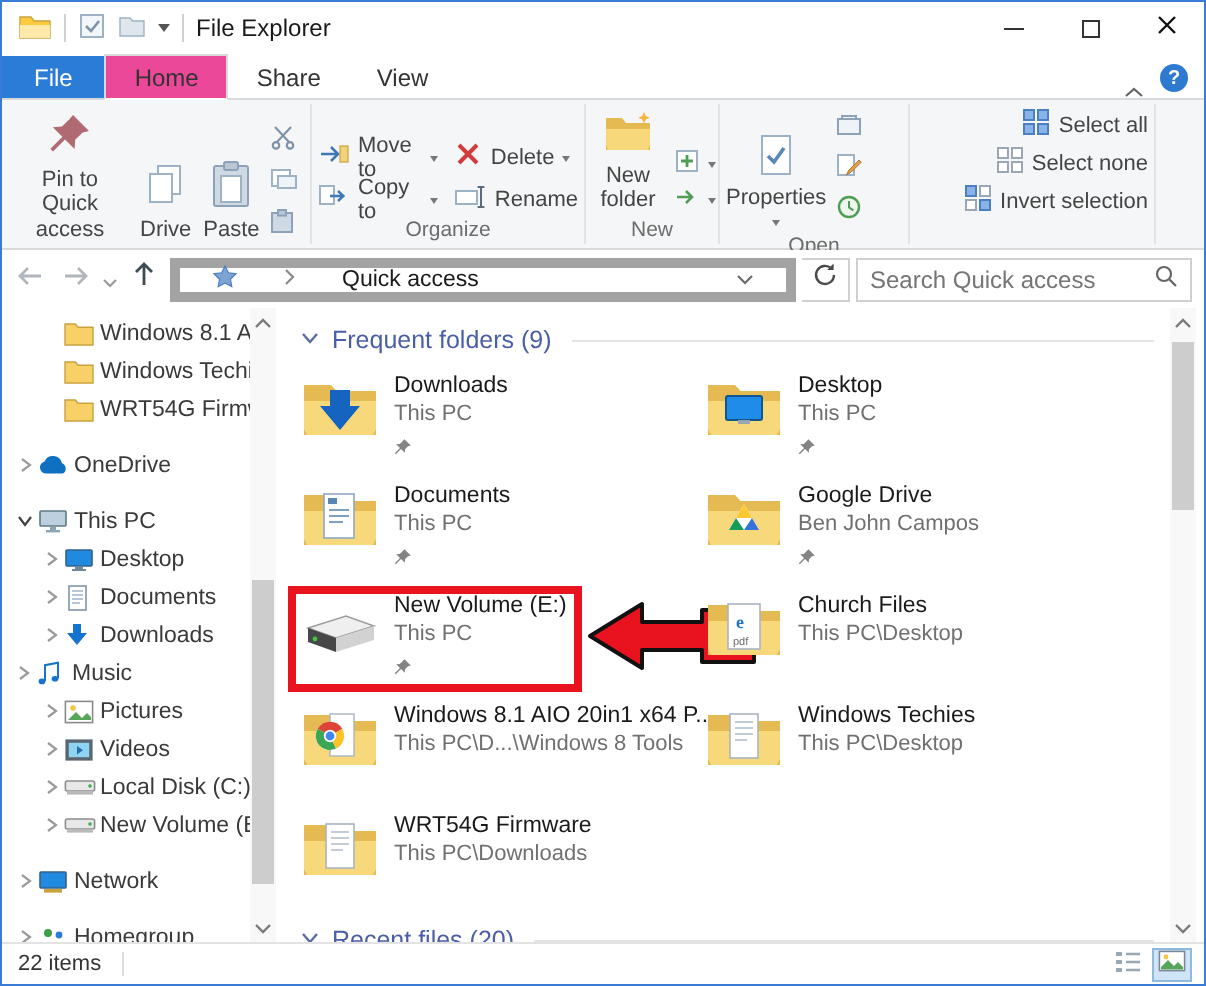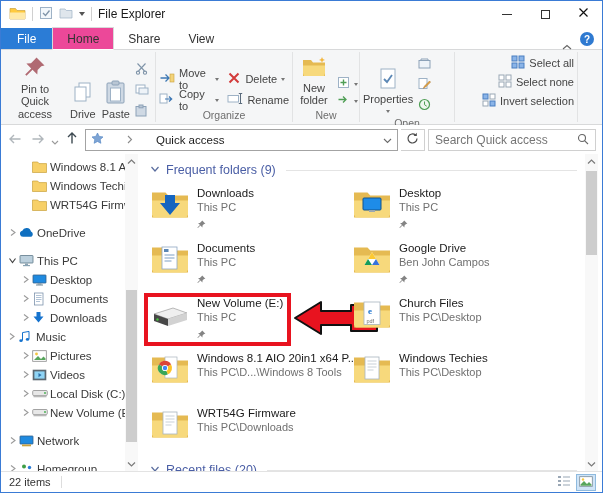--- a/index.html
+++ b/index.html
@@ -41,21 +41,21 @@
   .g-clipboard { width:152px; } .g-organize { width:136px; } .g-new { width:66px; }
   .g-open { width:94px; } .g-select { width:122px; }
   .orgcols { display:flex; gap:2px; padding-top:4px; }
   .orgcol { display:flex; flex-direction:column; gap:2px; }
   .selcol { display:flex; flex-direction:column; padding-top:3px; }
 
   
   .addrrow { height:29px; flex:0 0 29px; display:flex; align-items:center; padding:0 6px 0 4px; gap:3px; background:#fff; }
   .navbtn { width:20px; height:22px; display:flex; align-items:center; justify-content:center; }
   .navdd { width:8px; }
-  .addrbox { flex:1; height:22px; border:1px solid #a3a3a3; display:flex; align-items:center; padding:0 5px; gap:23px; font-size:11.5px; color:#1a1a1a; }
+  .addrbox { flex:1; height:22px; border:5px solid #a3a3a3; display:flex; align-items:center; padding:0 16px; gap:23px; font-size:11.5px; color:#1a1a1a; }
   .addr-spacer { flex:1; }
   .refreshbtn { width:24px; height:22px; border:1px solid #d0d0d0; border-left:none; display:flex; align-items:center; justify-content:center; }
   .searchbox { width:168px; height:22px; border:1px solid #d0d0d0; display:flex; align-items:center; padding:0 6px; gap:4px; }
   .searchbox input { border:none; outline:none; flex:1; min-width:0; font-size:12px; color:#555; font-family:"Liberation Sans", sans-serif; }
 
   
   .content { flex:1; display:flex; background:#fff; overflow:hidden; padding-right:4px; }
   .sidebar { width:124px; flex:0 0 124px; padding-top:3px; font-size:11.5px; color:#3a3a3a; overflow:hidden; }
   .side-item { height:19px; display:flex; align-items:center; white-space:nowrap; }
   .side-gap { margin-top:9px; }

